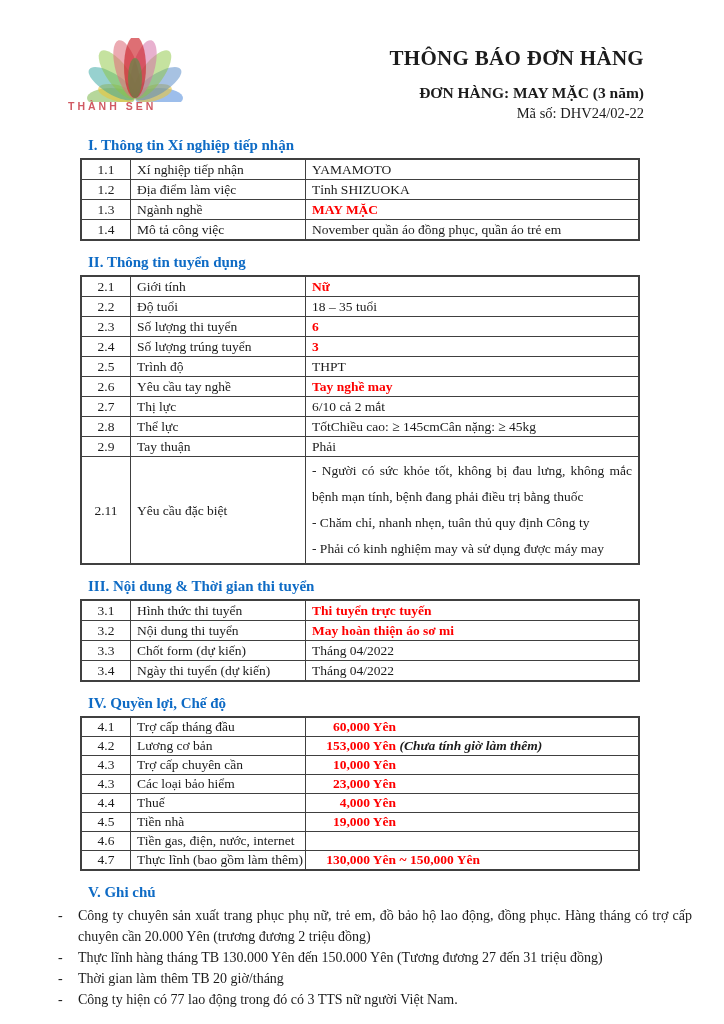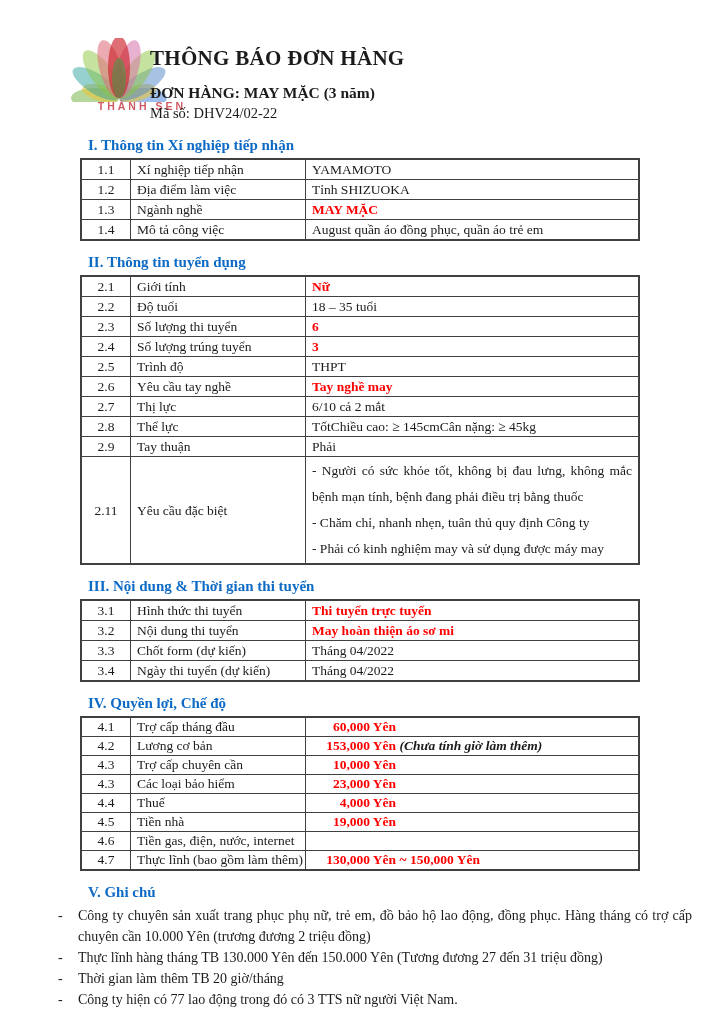--- a/index.html
+++ b/index.html
@@ -6,28 +6,28 @@
   .page{
     position:relative;
     width:724px;height:1024px;
     background:#ffffff;
     font-family:"Liberation Serif", serif;
     color:#1b1b1b;
     overflow:hidden;
   }
   
   .header{position:relative;height:128px;}
-  .logo{position:absolute;left:52px;top:38px;width:134px;height:86px;text-align:right;}
+  .logo{position:absolute;left:68px;top:38px;width:134px;height:86px;text-align:left;}
   .logo svg{display:block;margin:0 auto;}
   .logo-text{
     font-family:"Liberation Sans", sans-serif;
     font-size:10.5px;font-weight:bold;letter-spacing:3px;
     color:#d05a63;margin-top:-2px;white-space:nowrap;
   }
-  .header-text{position:absolute;left:150px;top:46px;width:494px;text-align:left;}
+  .header-text{position:absolute;left:150px;top:46px;width:494px;text-align:right;}
   .doc-title{font-size:21px;font-weight:bold;letter-spacing:.3px;}
   .doc-subtitle{font-size:15.5px;font-weight:bold;margin-top:13px;}
   .doc-code{font-size:14.5px;margin-top:3px;}
   
   .main{margin-left:80px;width:560px;}
   .sec-heading{
     color:#0e6bc5;font-weight:bold;font-size:15px;line-height:18px;
     margin:12px 0 4px 8px;
   }
   .sec-heading.first{margin-top:8px;}
@@ -106,21 +106,21 @@
             <td class="c-value">Tỉnh SHIZUOKA</td>
           </tr>
           <tr>
             <td class="c-no">1.3</td>
             <td class="c-label">Ngành nghề</td>
             <td class="c-value"><span class="red-bold">MAY MẶC</span></td>
           </tr>
           <tr>
             <td class="c-no">1.4</td>
             <td class="c-label">Mô tả công việc</td>
-            <td class="c-value">August quần áo đồng phục, quần áo trẻ em</td>
+            <td class="c-value">November quần áo đồng phục, quần áo trẻ em</td>
           </tr>
         </tbody>
       </table>
       <div class="sec-heading">II. Thông tin tuyển dụng</div>
       <table class="doc-table">
         <tbody>
           <tr>
             <td class="c-no">2.1</td>
             <td class="c-label">Giới tính</td>
             <td class="c-value"><span class="red-bold">Nữ</span></td>
@@ -243,21 +243,21 @@
             <td class="c-no">4.7</td>
             <td class="c-label">Thực lĩnh (bao gồm làm thêm)</td>
             <td class="c-value"><span class="amt">130,000</span><span class="red-bold"> Yên ~ 150,000 Yên</span></td>
           </tr>
         </tbody>
       </table>
       <div class="sec-heading">V. Ghi chú</div>
       <div class="notes">
         <div class="note-item">
           <span class="note-dash">-</span>
-          <span class="note-text">Công ty chuyên sản xuất trang phục phụ nữ, trẻ em, đồ bảo hộ lao động, đồng phục. Hàng tháng có trợ cấp chuyên cần 10.000 Yên (trương đương 2 triệu đồng)</span>
+          <span class="note-text">Công ty chuyên sản xuất trang phục phụ nữ, trẻ em, đồ bảo hộ lao động, đồng phục. Hàng tháng có trợ cấp chuyên cần 20.000 Yên (trương đương 2 triệu đồng)</span>
         </div>
         <div class="note-item">
           <span class="note-dash">-</span>
           <span class="note-text">Thực lĩnh hàng tháng TB 130.000 Yên đến 150.000 Yên (Tương đương 27 đến 31 triệu đồng)</span>
         </div>
         <div class="note-item">
           <span class="note-dash">-</span>
           <span class="note-text">Thời gian làm thêm TB 20 giờ/tháng</span>
         </div>
         <div class="note-item">

